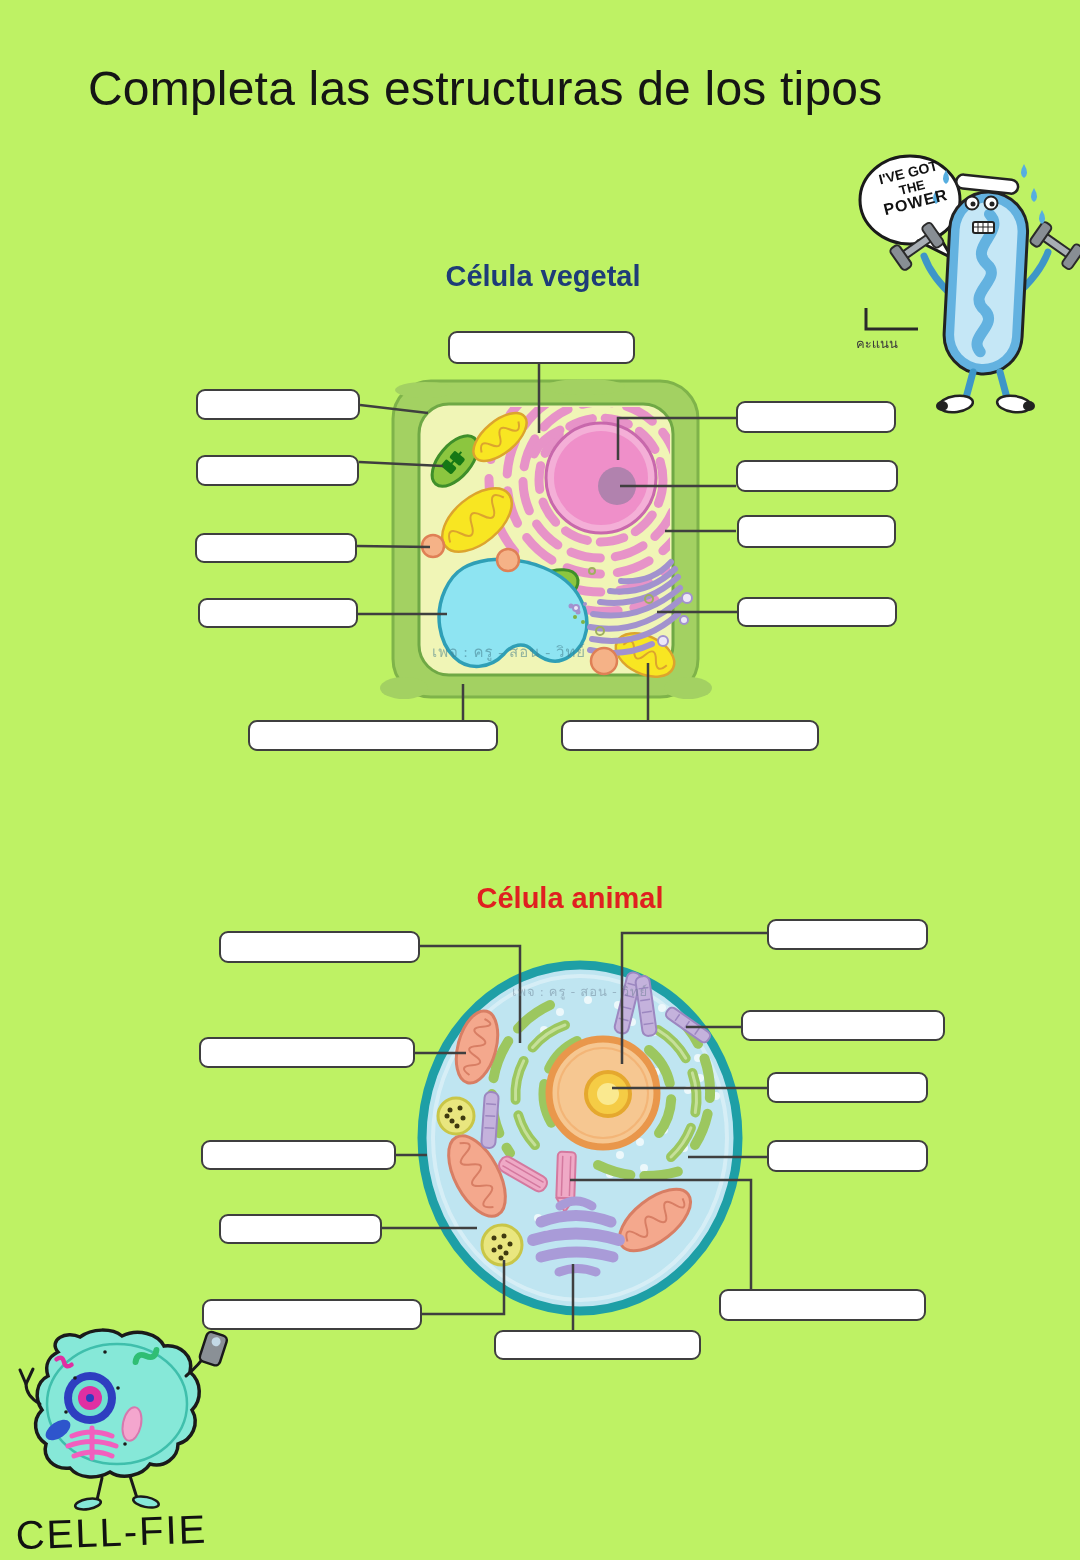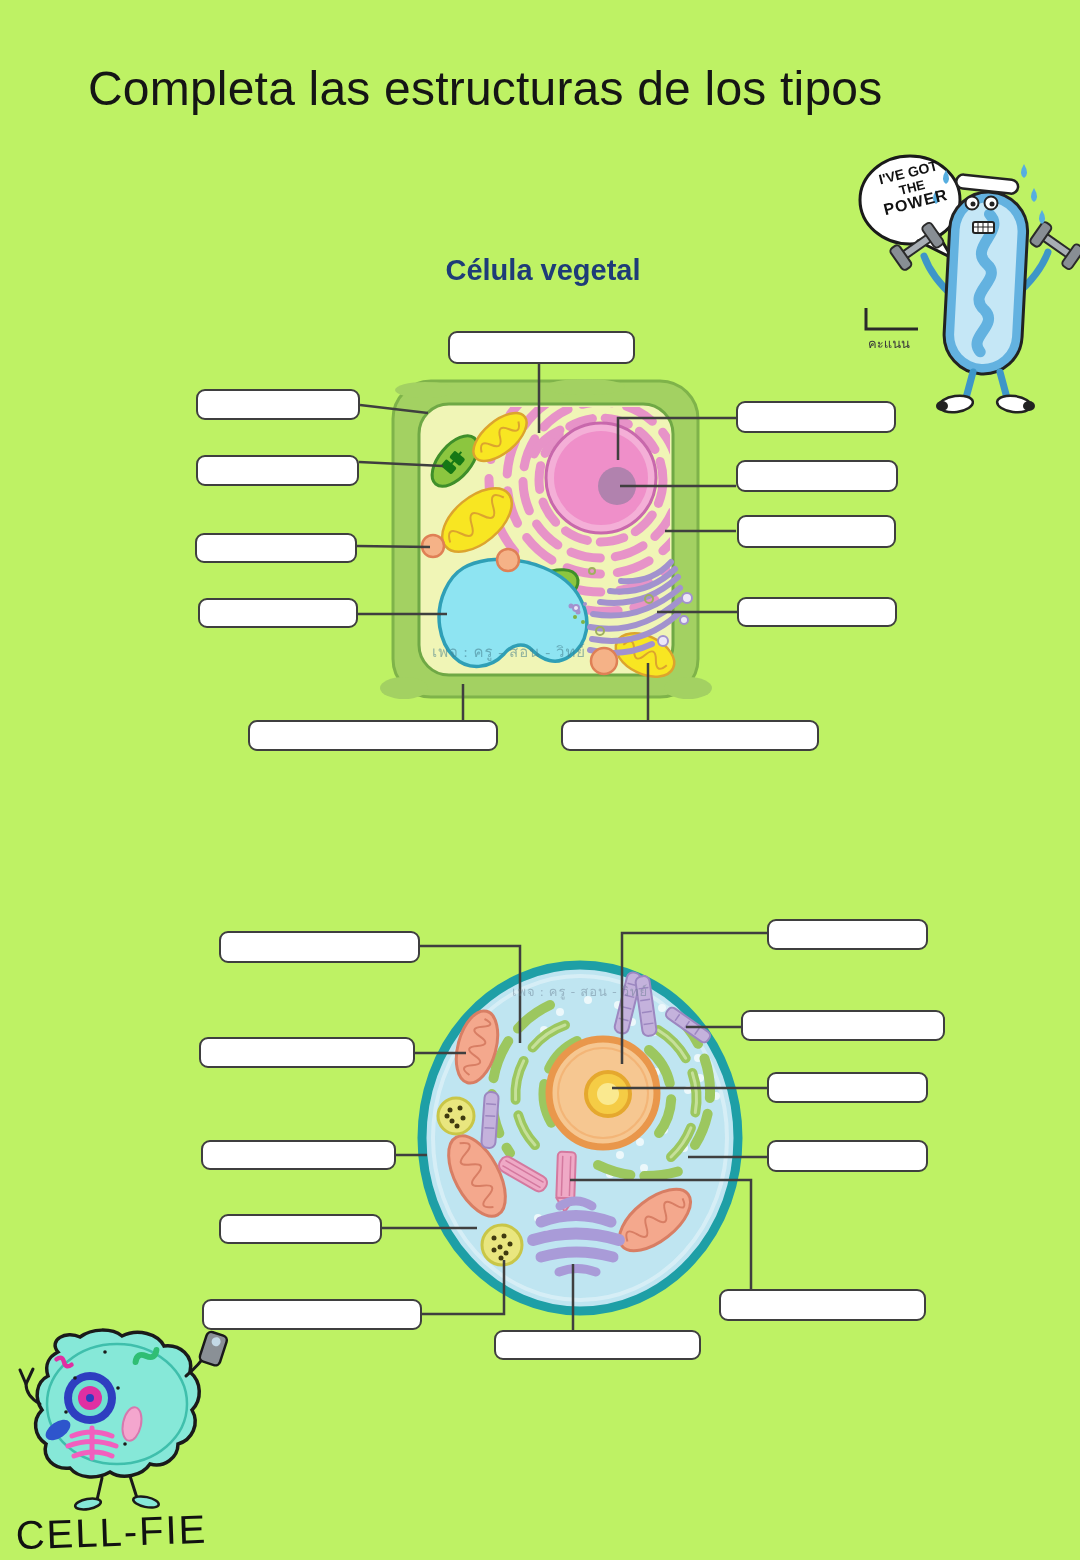--- a/index.html
+++ b/index.html
@@ -2,34 +2,34 @@
 <html><head>
 <meta charset="utf-8">
 <title>Worksheet</title>
 <style>
   html,body{margin:0;padding:0;background:#fff;}
   .page{position:relative;width:1080px;height:1560px;background:#bef264;overflow:hidden;
         font-family:"Liberation Sans",sans-serif;}
   svg.art{position:absolute;left:0;top:0;width:1080px;height:1560px;}
   .title{position:absolute;left:88px;top:58px;font-size:48px;line-height:61px;color:#151515;
          font-weight:400;letter-spacing:0.2px;}
-  .section-title{position:absolute;width:300px;text-align:center;font-size:29px;font-weight:700;}
+  .section-title{position:absolute;width:300px;text-align:center;font-size:29px;font-weight:700;margin-top:6px;}
   .st-plant{left:393px;top:254px;}
   .st-animal{left:420px;top:876px;}
   .lb{position:absolute;background:#fff;border:2.5px solid #3F3F3F;border-radius:9px;
       box-sizing:border-box;}
   .wm{position:absolute;font-size:15px;color:rgba(70,125,140,.55);letter-spacing:1px;
       white-space:nowrap;font-family:Liberation Serif, serif;}
   .wm-animal{font-size:13px;color:rgba(100,120,140,.45);}
   .speech{position:absolute;left:864px;top:165px;width:96px;transform:rotate(-14deg);
           text-align:center;font-weight:700;color:#111;line-height:15px;}
   .speech .l1{font-size:14px;}
   .speech .l2{font-size:13px;}
   .speech .l3{font-size:16px;letter-spacing:1px;}
-  .score-label{position:absolute;left:856px;top:333px;width:66px;text-align:center;
+  .score-label{position:absolute;left:856px;top:333px;width:66px;text-align:left;
                font-size:13px;color:#3a3a3a;}
   .caption{position:absolute;left:14px;top:1510px;width:195px;text-align:center;font-size:40px;
            color:#111;letter-spacing:2px;transform:rotate(-2deg);font-weight:400;}
 </style>
 </head>
 <body>
 
 <div class="page">
 
 <svg class="art" viewBox="0 0 1080 1560">
@@ -415,20 +415,21 @@
 <div class="lb" style="left:741px;top:1010px;width:204px;height:31px"></div>
 <div class="lb" style="left:767px;top:1072px;width:161px;height:31px"></div>
 <div class="lb" style="left:767px;top:1140px;width:161px;height:32px"></div>
 <div class="lb" style="left:719px;top:1289px;width:207px;height:32px"></div>
 
 <div class="title">
   <span>Completa las estructuras de los tipos</span><br>
 </div>
 
 <div class="section-title st-plant" style="color:#1E3C78">Célula vegetal</div>
+<div class="section-title st-animal" style="color:#E02020">Célula animal</div>
 
 <div class="speech">
   <div class="l1">I'VE GOT</div>
   <div class="l2">THE</div>
   <div class="l3">POWER</div>
 </div>
 
 <div class="score-label">คะแนน</div>
 
 <div class="wm" style="left:432px;top:640px;">เพจ : ครู - สอน - วิทย์</div>

